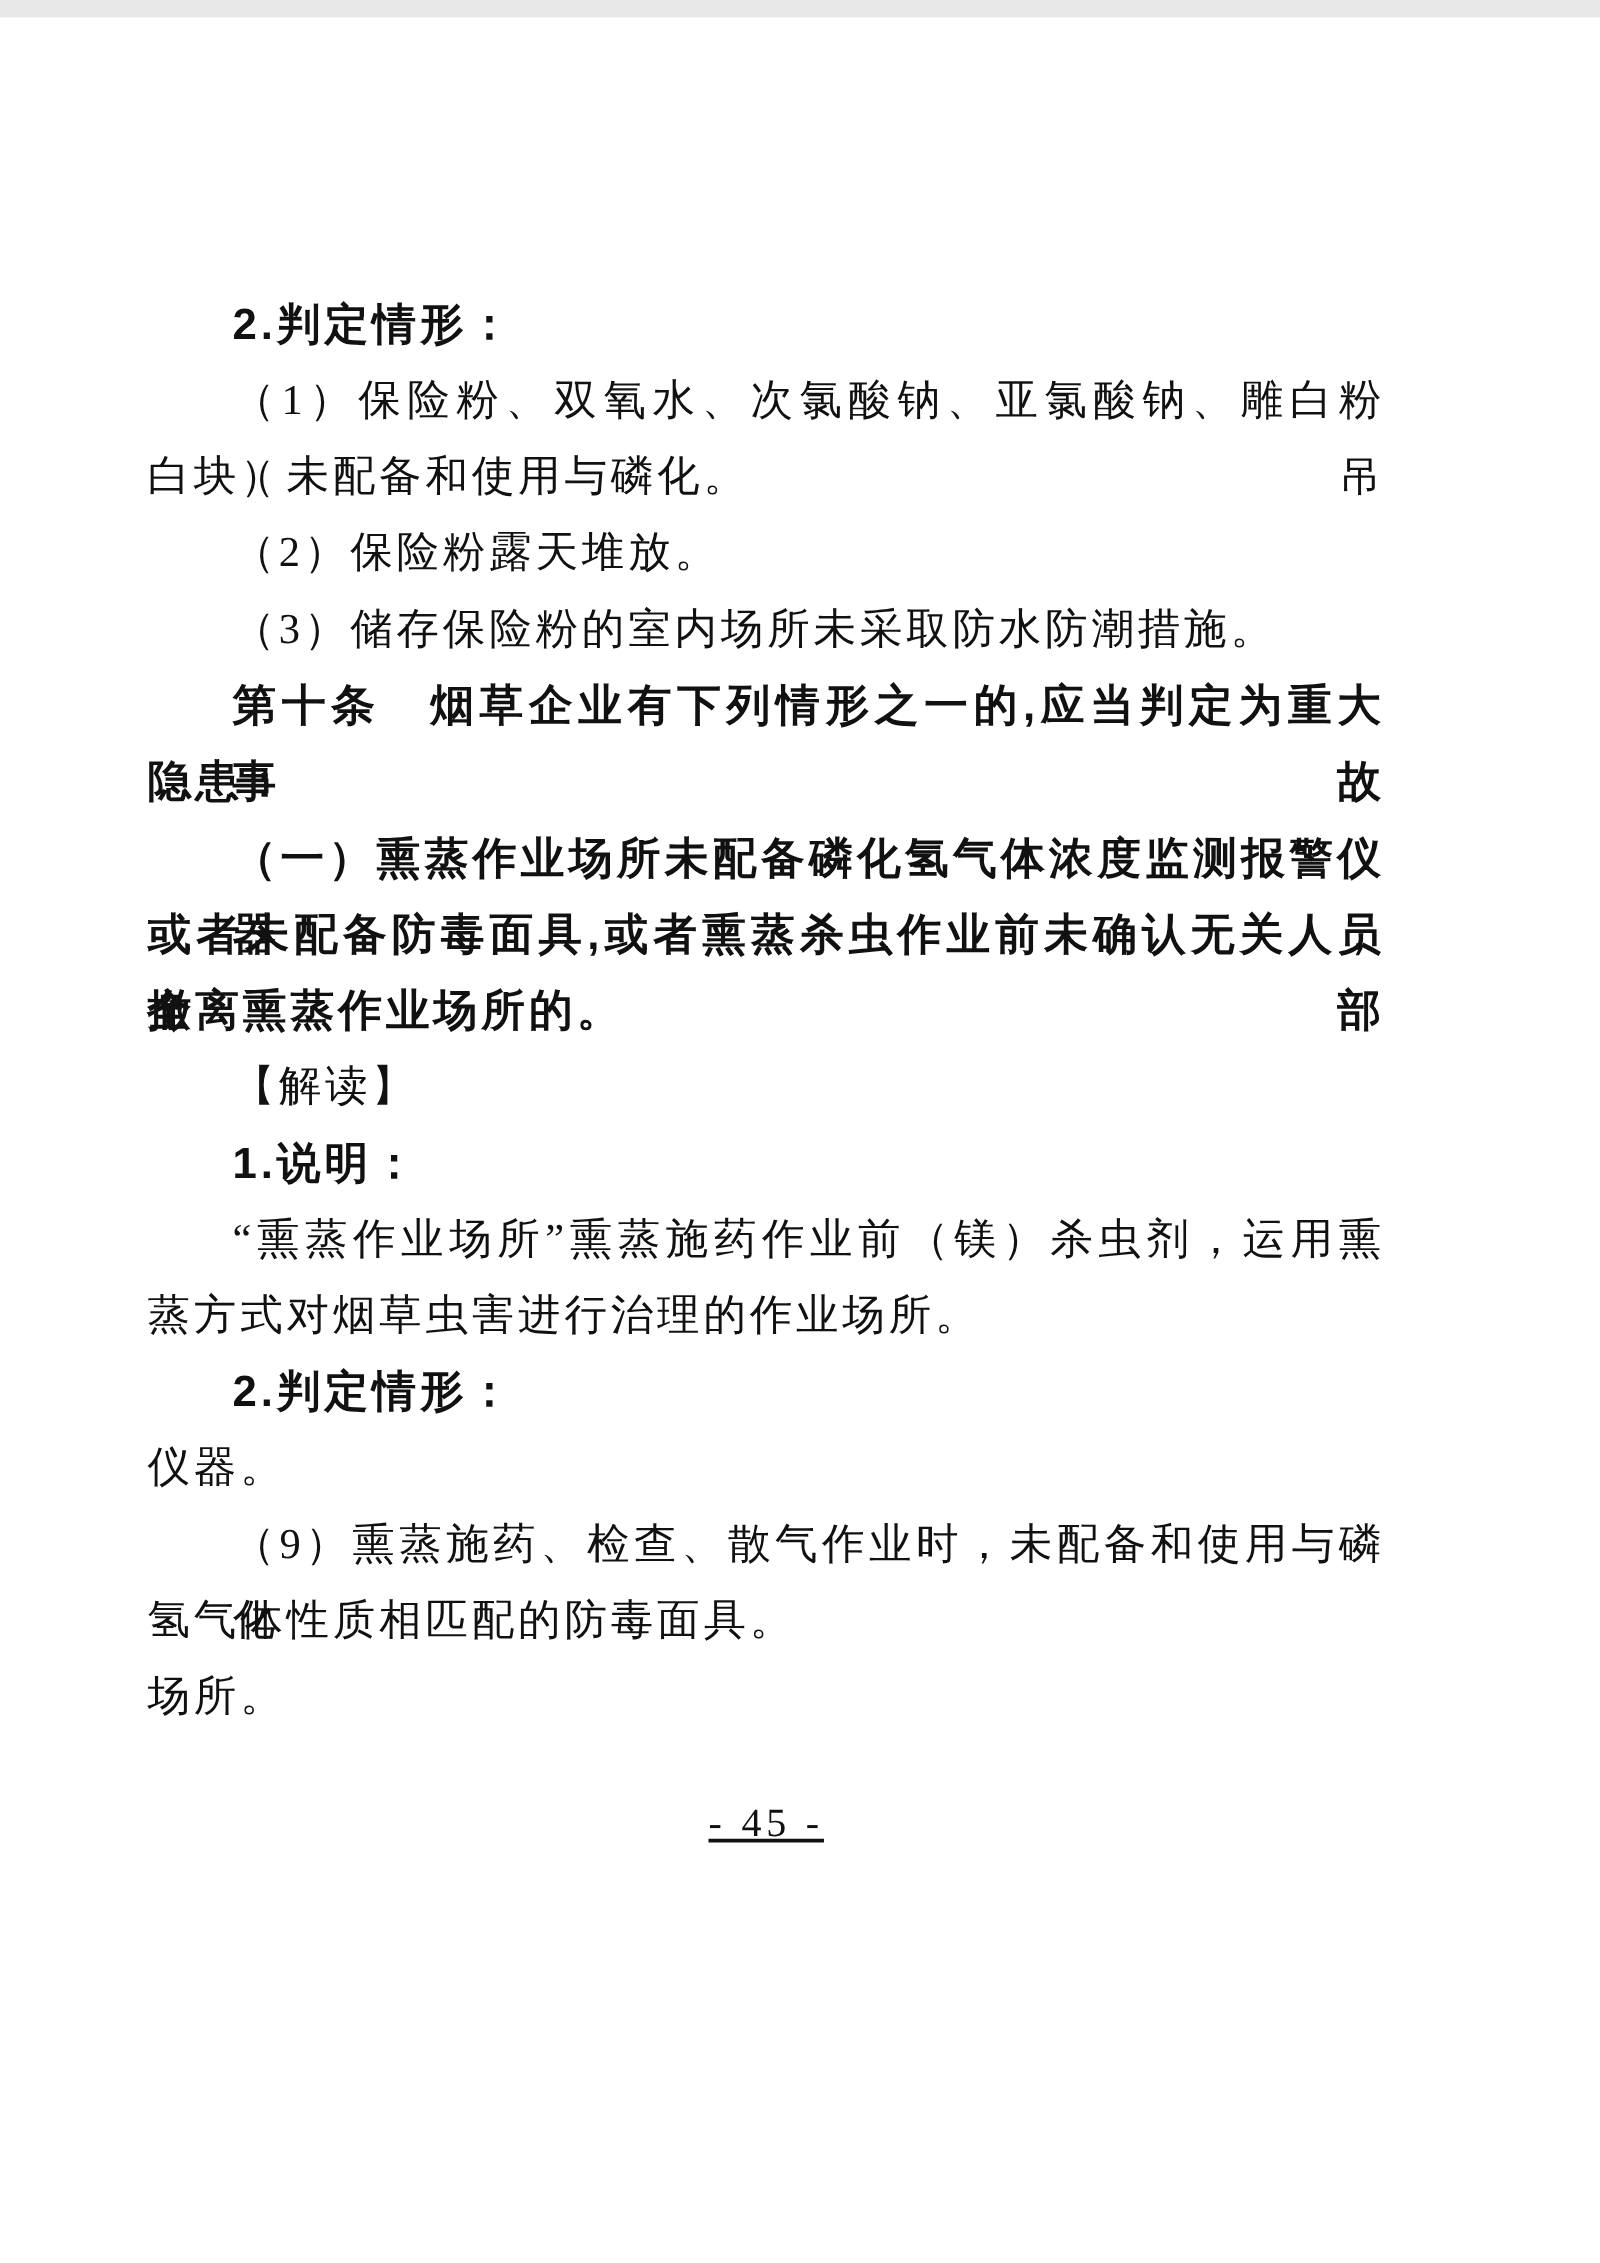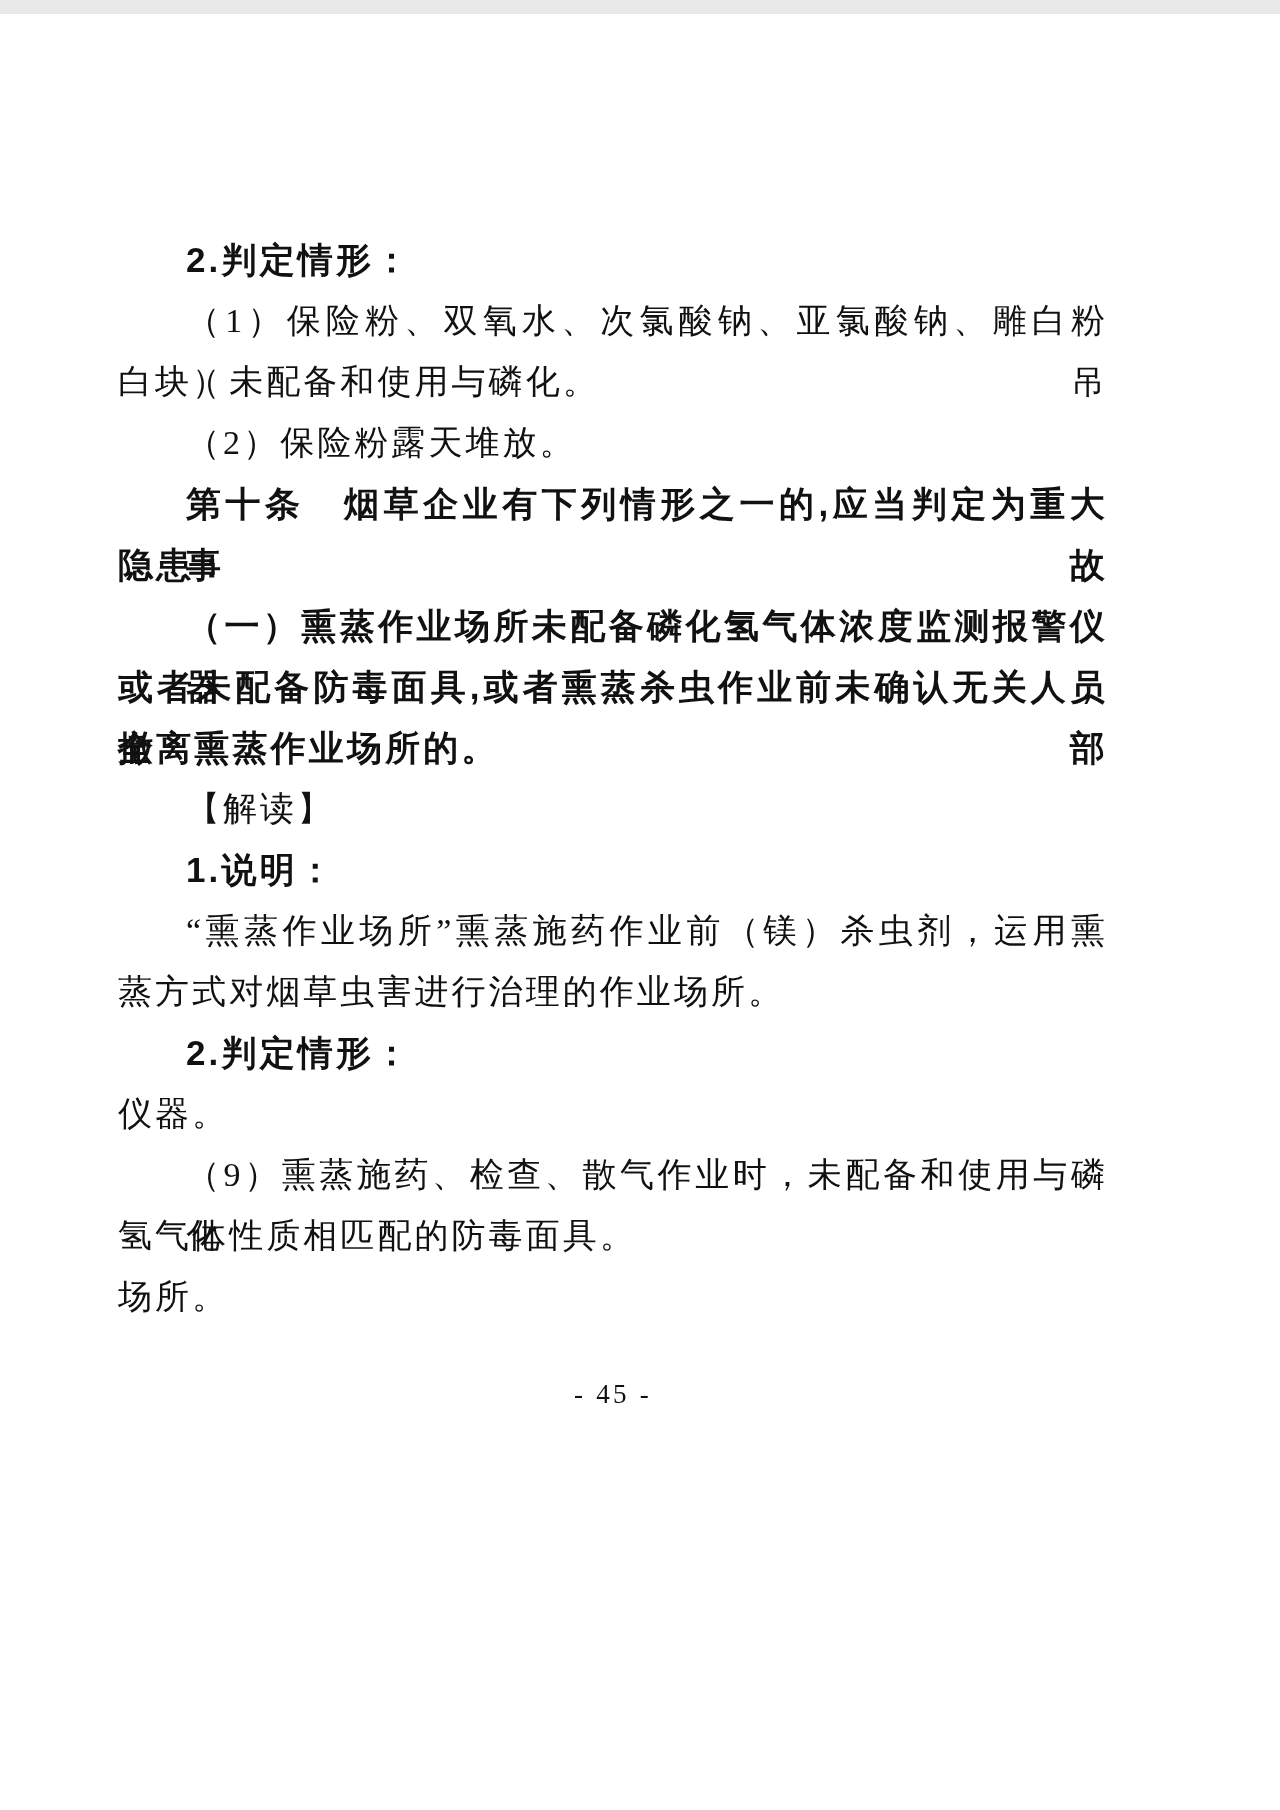--- a/index.html
+++ b/index.html
@@ -40,35 +40,37 @@
   }
   .doc-line.bold {
     font-family: "Liberation Sans", sans-serif;
     font-weight: 700;
     font-size: 35px;
   }
   .page-footer {
     margin-top: 52px;
     width: 990px;
     text-align: center;
-    font-size: 27px;
+    font-size: 32px;
     letter-spacing: 0.12em;
     font-family: "Liberation Serif", serif;
     color: #111111;
+    text-decoration: underline;
   }
 </style>
 </head>
 <body>
 
 <div class="page">
 
   <div class="doc-line indent bold">2.判定情形：</div>
   <div class="doc-line indent fill">（1）保险粉、双氧水、次氯酸钠、亚氯酸钠、雕白粉（吊</div>
   <div class="doc-line">白块）未配备和使用与磷化。</div>
   <div class="doc-line indent">（2）保险粉露天堆放。</div>
+  <div class="doc-line indent">（3）储存保险粉的室内场所未采取防水防潮措施。</div>
   <div class="doc-line indent bold fill">第十条　烟草企业有下列情形之一的,应当判定为重大事故</div>
   <div class="doc-line bold">隐患：</div>
   <div class="doc-line indent bold fill">（一）熏蒸作业场所未配备磷化氢气体浓度监测报警仪器，</div>
   <div class="doc-line bold fill">或者未配备防毒面具,或者熏蒸杀虫作业前未确认无关人员全部</div>
   <div class="doc-line bold">撤离熏蒸作业场所的。</div>
   <div class="doc-line indent">【解读】</div>
   <div class="doc-line indent bold">1.说明：</div>
   <div class="doc-line indent fill">“熏蒸作业场所”熏蒸施药作业前（镁）杀虫剂，运用熏</div>
   <div class="doc-line">蒸方式对烟草虫害进行治理的作业场所。</div>
   <div class="doc-line indent bold">2.判定情形：</div>

